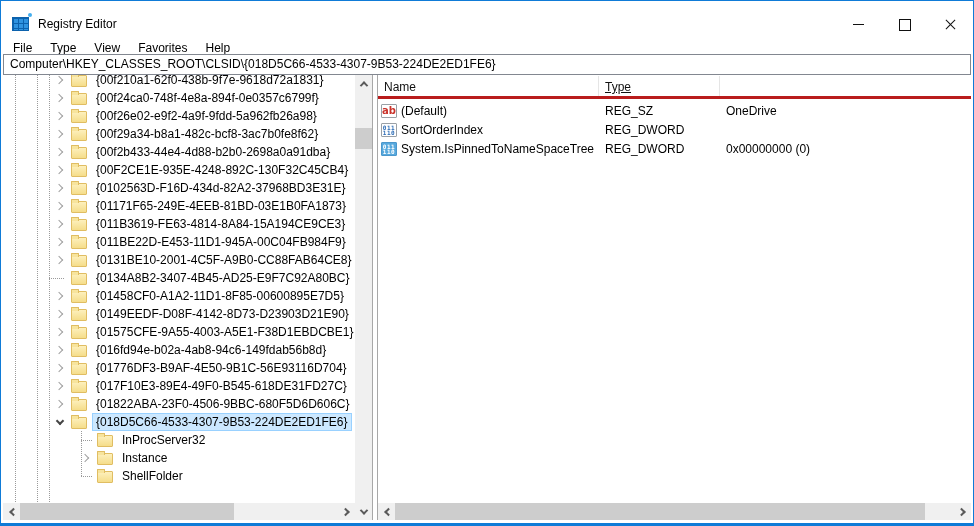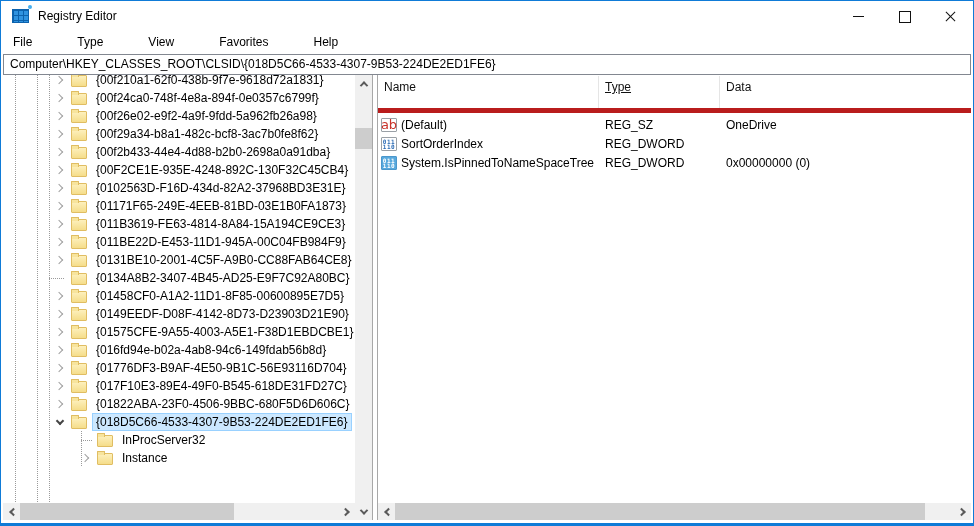--- a/index.html
+++ b/index.html
@@ -1,37 +1,37 @@
 <!DOCTYPE html>
 <html><head>
 <meta charset="utf-8">
 <style>
   * { box-sizing: border-box; }
   html,body { margin:0; padding:0; background:#888; }
   body { width:974px; height:526px; position:relative; font-family:"Liberation Sans", sans-serif; font-size:12px; color:#000; }
   .window { position:absolute; inset:0; background:#fff; border:1px solid #0f7bd7; border-bottom-width:3px; overflow:hidden; }
 
   
-  .titlebar { position:absolute; top:0; left:0; right:0; height:30px; background:#fff; }
+  .titlebar { position:absolute; top:8px; left:0; right:0; height:30px; background:#fff; }
   .app-icon { position:absolute; left:11px; top:8px; width:17px; height:14px;
     background-color:#2f93e0;
     background-image:linear-gradient(#0c62ad 1px, transparent 1px),linear-gradient(90deg,#0c62ad 1px, transparent 1px);
     background-size:5px 5px; border:1px solid #0c62ad; }
   .app-icon::after { content:""; position:absolute; right:-4px; top:-5px; width:4px; height:4px; border-radius:50%; background:#45aeee; }
   .title-text { position:absolute; left:37px; top:8px; }
   .win-btns { position:absolute; right:0; top:0; display:flex; }
   .win-btn { width:46px; height:30px; position:relative; }
   .glyph-min::before { content:""; position:absolute; left:18px; top:15px; width:11px; border-top:1px solid #111; }
   .glyph-max::before { content:""; position:absolute; left:18px; top:10px; width:10px; height:10px; border:1px solid #111; }
   .glyph-close::before,.glyph-close::after { content:""; position:absolute; left:17px; top:15px; width:13px; border-top:1px solid #111; }
   .glyph-close::before { transform:rotate(45deg); }
   .glyph-close::after { transform:rotate(-45deg); }
 
   
-  .menubar { position:absolute; top:31px; left:3px; height:21px; display:flex; align-items:center;gap:27px; }
+  .menubar { position:absolute; top:37px; left:3px; height:21px; display:flex; align-items:center; }
   .menu-item { padding:2px 9px 3px 9px; }
 
   
   .addressbar { position:absolute; top:53px; left:2px; right:2px; height:21px; border:1px solid #828790;
     line-height:19px; padding-left:6px; white-space:nowrap; overflow:hidden; background:#fff; }
 
   
   .main { position:absolute; top:74px; left:2px; right:2px; bottom:3px; }
   .tree-pane { position:absolute; left:0; top:0; width:370px; bottom:0; border-right:1px solid #a8a8a8; background:#fff; }
   .values-pane { position:absolute; left:374px; right:0; top:0; bottom:0; border-left:1px solid #a8a8a8; background:#fff; }
@@ -54,34 +54,34 @@
   .tlabel { margin-left:5px; padding:1px 3px; border:1px solid transparent; }
   .tlabel.sel { background:#cce8ff; border-color:#99d1ff; }
   .vguide { position:absolute; left:78px; top:0; bottom:0; width:1px;
     background:repeating-linear-gradient(to bottom,#9a9a9a 0 1px,transparent 1px 2px); }
   .vguide.half { bottom:9px; }
   .hstub { position:absolute; top:9px; height:1px; width:12px; left:78px;
     background:repeating-linear-gradient(to right,#9a9a9a 0 1px,transparent 1px 2px); }
   .hstub.l1 { left:46px; width:16px; }
 
   
-  .lv-header { display:flex; height:37px; border-bottom:5px solid #b91c1c; margin-top:1px; }
+  .lv-header { display:flex; height:23px; border-bottom:3px solid #b91c1c; margin-top:1px; }
   .lv-col { padding:4px 0 0 6px; border-right:1px solid #e5e5e5; color:#111; }
   .col-name { width:221px; flex:none; }
   .col-type { width:121px; flex:none;text-decoration:underline; }
   .col-data { flex:1; border-right:none; }
   #values-rows { margin-top:2px; }
   .lv-row { display:flex; height:19px; align-items:center; }
   .cell { overflow:hidden; white-space:nowrap; }
   .cell-name { width:221px; flex:none; display:flex; align-items:center; padding-left:3px; }
   .cell-type { width:121px; flex:none; padding-left:6px; }
   .cell-data { flex:1; padding-left:6px; }
   .vicon { width:16px; height:14px; flex:none; margin-right:4px; display:flex; flex-direction:column;
     align-items:center; justify-content:center; border:1px solid #9aa0a6; background:#fff; border-radius:1px; }
-  .vicon .t1 { font-size:13px; font-weight:normal; line-height:9px; font-family:"DejaVu Sans",sans-serif;text-align:center; }
+  .vicon .t1 { font-size:10px; font-weight:bold; line-height:9px; font-family:"DejaVu Sans",sans-serif;text-align:center; }
   .vicon .b1,.vicon .b2 { font-size:6px; line-height:5px; font-weight:bold; letter-spacing:0.5px; font-family:"DejaVu Sans Mono",monospace; }
   .icon-sz .t1 { color:#c9332b; }
   .icon-dw { color:#2e6db6; }
   .icon-dw.filled { background:#58a9dd; border-color:#4b97cc; color:#fff; }
 
   
   .vscroll { position:absolute; right:0; top:0; bottom:0; width:17px; background:#f0f0f0; }
   .hscroll { position:absolute; left:0; bottom:0; height:17px; background:#f0f0f0; }
   .tree-hscroll { right:17px; }
   .values-hscroll { right:0; }
@@ -300,20 +300,28 @@
             </div>
             <div class="trow">
               <span class="vguide"></span>
               <span class="tsp2"></span>
               <span class="chevbox">
                 <span class="chev"></span>
               </span>
               <span class="folder"></span>
               <span class="tlabel">Instance</span>
             </div>
+            <div class="trow">
+              <span class="vguide half"></span>
+              <span class="hstub"></span>
+              <span class="tsp2"></span>
+              <span class="chevbox"></span>
+              <span class="folder"></span>
+              <span class="tlabel">ShellFolder</span>
+            </div>
           </div>
       </div>
       <div class="vscroll">
         <div class="sb-btn sb-up">
             <span class="sb-arr arr-up"></span>
           </div>
         <div class="sb-thumb v-thumb"></div>
         <div class="sb-btn sb-down">
             <span class="sb-arr arr-down"></span>
           </div>
@@ -326,21 +334,20 @@
         <div class="sb-btn sb-right">
             <span class="sb-arr arr-right"></span>
           </div>
       </div>
     </div>
 
     <div class="values-pane">
       <div class="lv-header">
         <div class="lv-col col-name">Name</div>
         <div class="lv-col col-type">Type</div>
-        <div class="lv-col col-data">Data</div>
       </div>
       <div id="values-rows">
           <div class="lv-row">
             <div class="cell cell-name">
               <span class="vicon icon-sz">
                 <span class="t1">ab</span>
               </span>
               <span>(Default)</span>
             </div>
             <div class="cell cell-type">REG_SZ</div>

